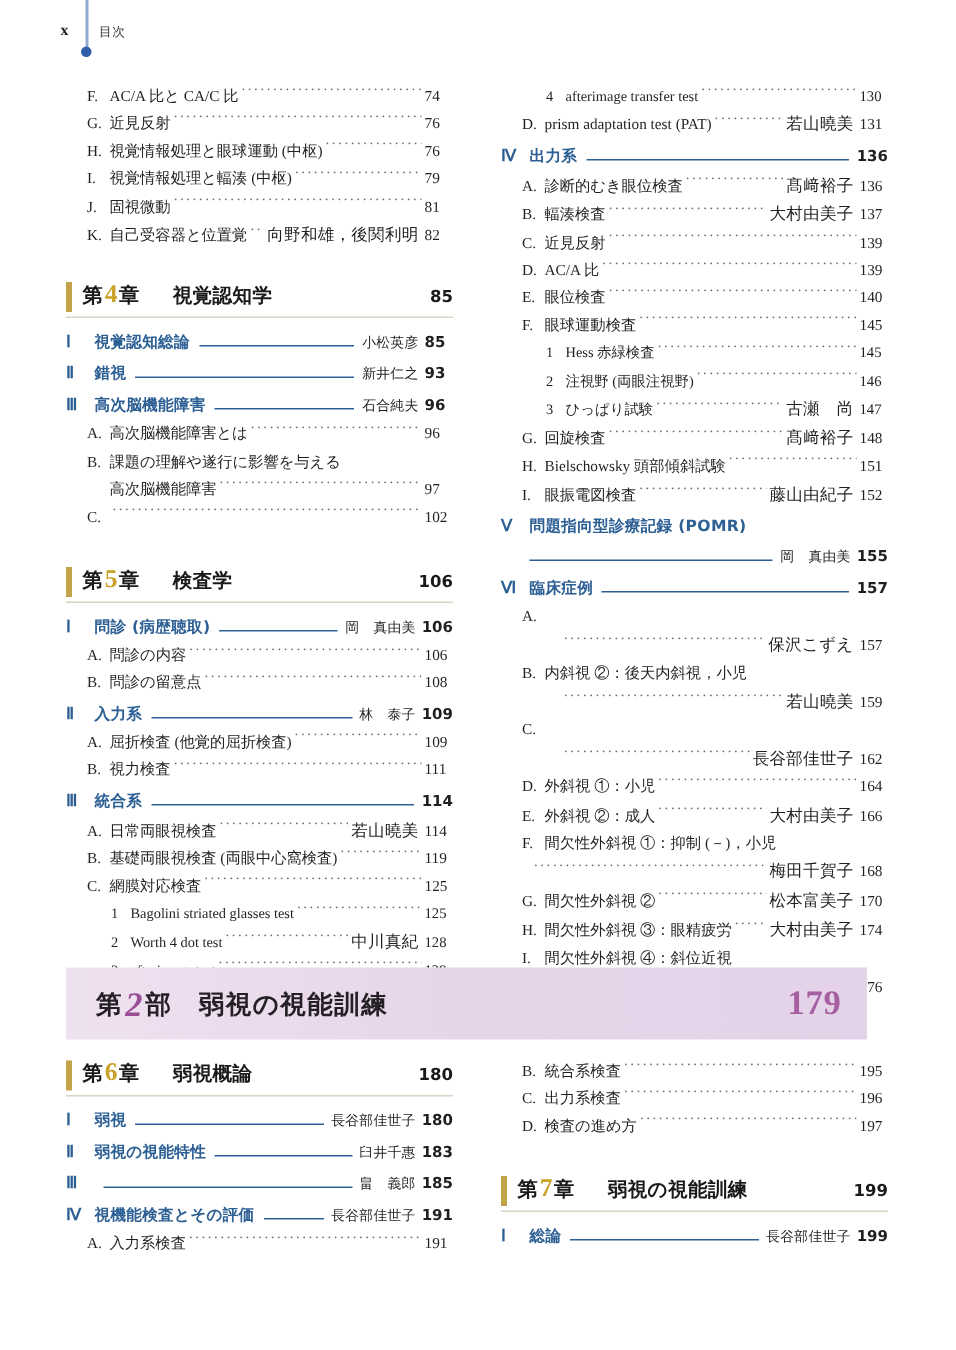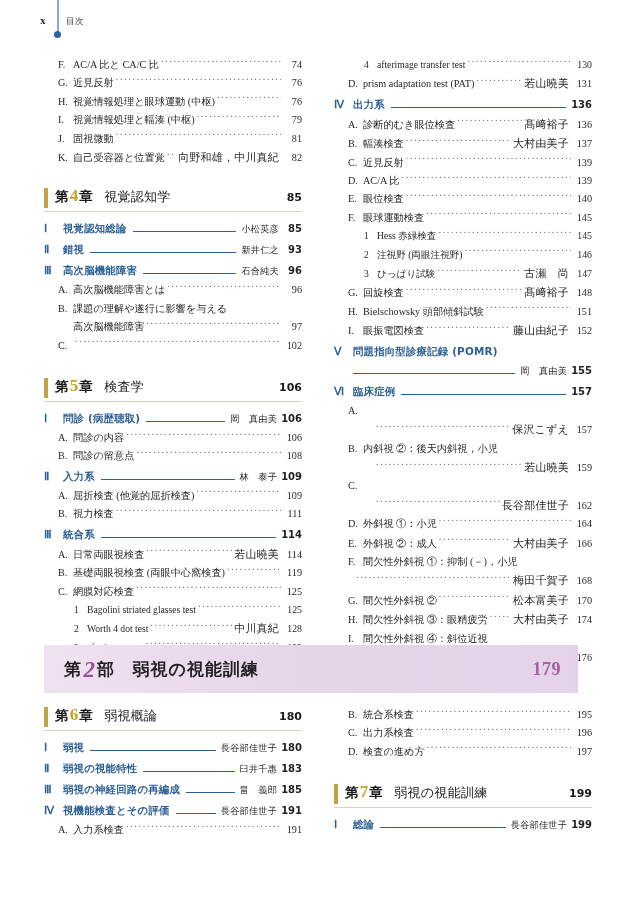--- a/index.html
+++ b/index.html
@@ -96,21 +96,20 @@
   .author {
     flex: 0 0 auto;
     font-size: 11px;
     color: #231f20;
     margin-right: 4px;
     letter-spacing: 0.2px;
   }
   .pg {
     flex: 0 0 auto;
     min-width: 19px;
-    text-align: right;
     font-size: 10.2px;
     color: #231f20;
   }
 
   
   .lvl-a  { padding-left: 14px; }
   .lvl-a .marker { width: 15px; }
   
   .lvl-n  { padding-left: 30px; font-size: 9.6px; }
   .lvl-n .marker { width: 13px; }
@@ -189,24 +188,24 @@
   .ch-num {
     font-family: "Liberation Serif", serif;
     font-size: 17px;
     font-weight: bold;
     color: #c9a227;
     padding: 0 1px;
     line-height: 1;
   }
   .ch-title {
     font-family: "DejaVu Sans", sans-serif;
-    font-weight: normal;
+    font-weight: bold;
     font-size: 13px;
     color: #1a1a1a;
-    margin-left: 11px;
+    margin-left: 22px;
     letter-spacing: 0.3px;
   }
   .ch-page {
     margin-left: auto;
     font-family: "DejaVu Sans", sans-serif;
     font-weight: bold;
     font-size: 11px;
     color: #1a1a1a;
   }
 
@@ -241,21 +240,21 @@
     font-weight: bold;
     font-size: 17px;
     color: #241f24;
     margin-left: 18px;
     letter-spacing: 1px;
   }
   .part-page {
     margin-left: auto;
     font-family: "Liberation Serif", serif;
     font-weight: bold;
-    font-size: 18px;
+    font-size: 23px;
     color: #a65fa0;
     letter-spacing: 0.5px;
   }
 
   
   .col-lower { position: absolute; top: 706px; width: 258px; }
   .col-lower.col-left  { left: 44px; }
   .col-lower.col-right { left: 334px; }
 </style>
 </head>
@@ -298,21 +297,21 @@
   <div class="line lvl-a">
     <span class="marker">J.</span>
     <span class="ttl">固視微動</span>
     <span class="dots"></span>
     <span class="pg">81</span>
   </div>
   <div class="line lvl-a">
     <span class="marker">K.</span>
     <span class="ttl">自己受容器と位置覚</span>
     <span class="dots"></span>
-    <span class="author">向野和雄，中川真紀</span>
+    <span class="author">向野和雄，後関利明</span>
     <span class="pg">82</span>
   </div>
 
   <div class="chapter" style="margin-top:20px">
     <span class="ch-label">第</span>
     <span class="ch-num">4</span>
     <span class="ch-label">章</span>
     <span class="ch-title">視覚認知学</span>
     <span class="ch-page">85</span>
   </div>
@@ -667,21 +666,20 @@
   </div>
   <div class="sec">
     <span class="rn">Ⅱ</span>
     <span class="st">弱視の視能特性</span>
     <span class="rule"></span>
     <span class="author">臼井千惠</span>
     <span class="pg">183</span>
   </div>
   <div class="sec">
     <span class="rn">Ⅲ</span>
-    <span class="st">弱視の神経回路の再編成</span>
     <span class="rule"></span>
     <span class="author">畠　義郎</span>
     <span class="pg">185</span>
   </div>
   <div class="sec">
     <span class="rn">Ⅳ</span>
     <span class="st">視機能検査とその評価</span>
     <span class="rule"></span>
     <span class="author">長谷部佳世子</span>
     <span class="pg">191</span>

